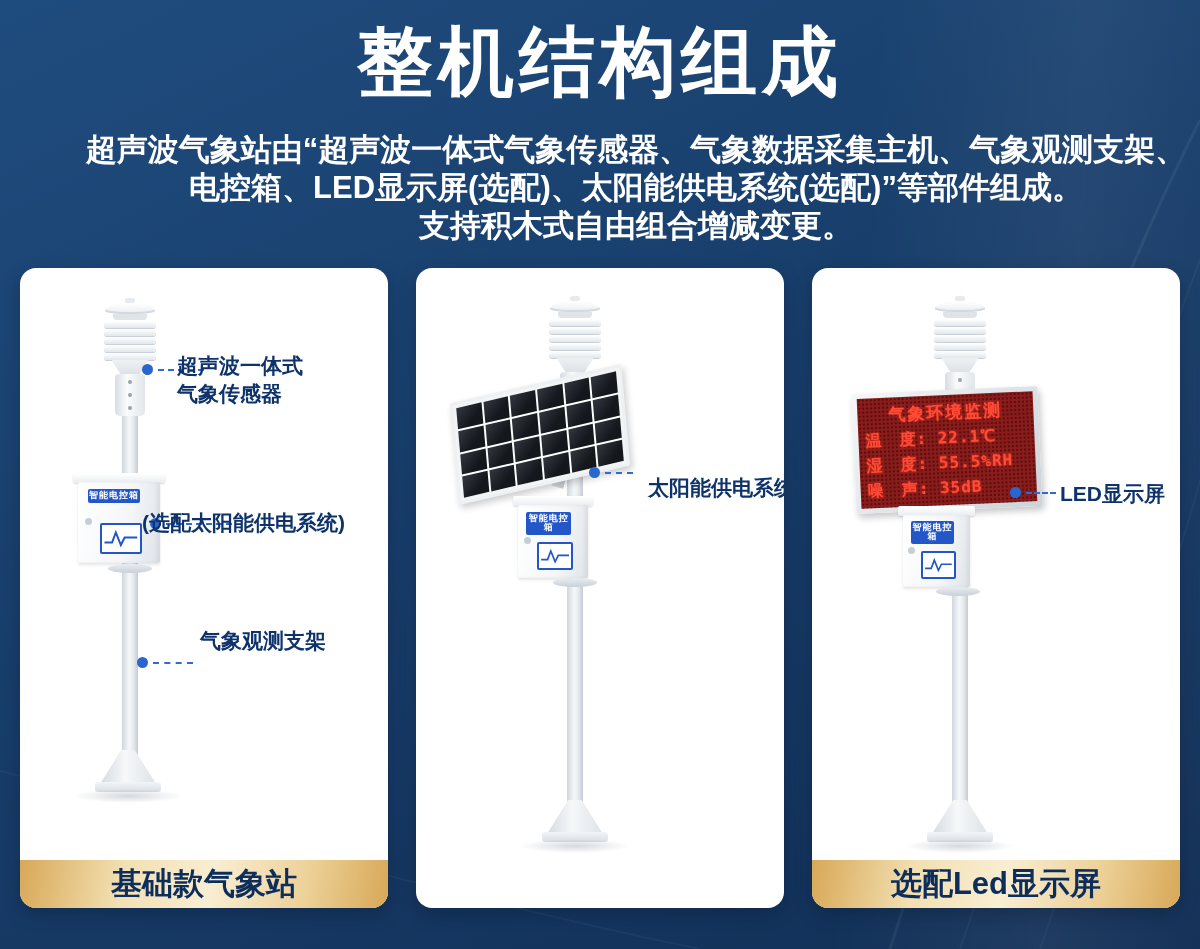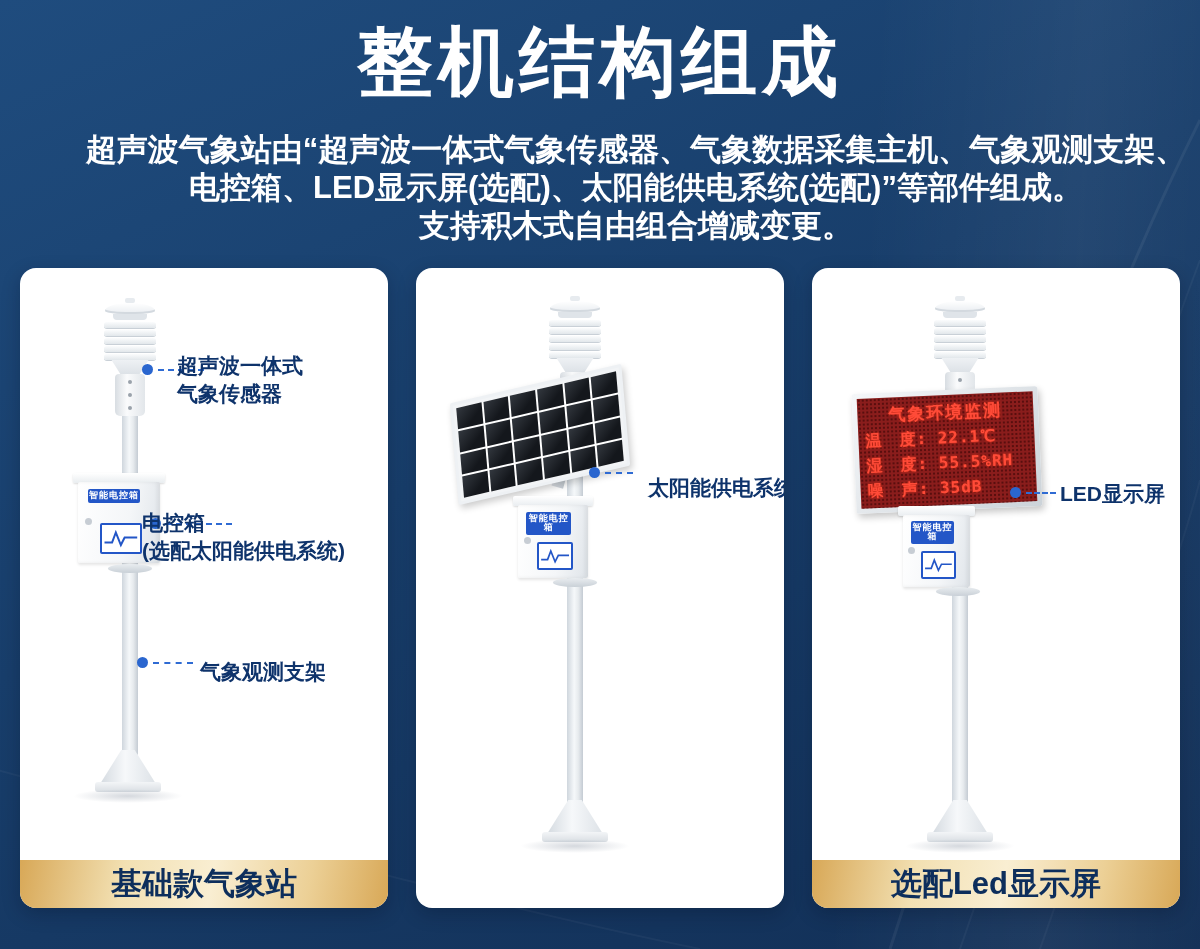--- a/index.html
+++ b/index.html
@@ -158,27 +158,26 @@
       <i class="co-dot" style="left:122px;top:96px;"></i>
       <i class="co-dash" style="left:138px;top:101px;width:46px;"></i>
       <div class="co-text" style="left:157px;top:84px;width:160px;">
         <div>超声波一体式</div>
         <div>气象传感器</div>
       </div>
 
       <i class="co-dot" style="left:130px;top:250px;"></i>
       <i class="co-dash" style="left:146px;top:255px;width:66px;"></i>
       <div class="co-text" style="left:122px;top:241px;width:250px;">
-        <div>电控箱</div>
         <div>(选配太阳能供电系统)</div>
       </div>
 
       <i class="co-dot" style="left:117px;top:389px;"></i>
       <i class="co-dash" style="left:133px;top:394px;width:40px;"></i>
-      <div class="co-text left" style="left:180px;top:390px;">
+      <div class="co-text left" style="left:180px;top:359px;">
         <div>气象观测支架</div>
       </div>
 
       <div class="caption">基础款气象站</div>
     </div>
 
     <div class="card">
       <div class="pole" style="left:151px;top:135px;height:430px;"></div>
       <div class="sensor" style="left:124px;top:28px;">
         <div class="s-knob"></div>

